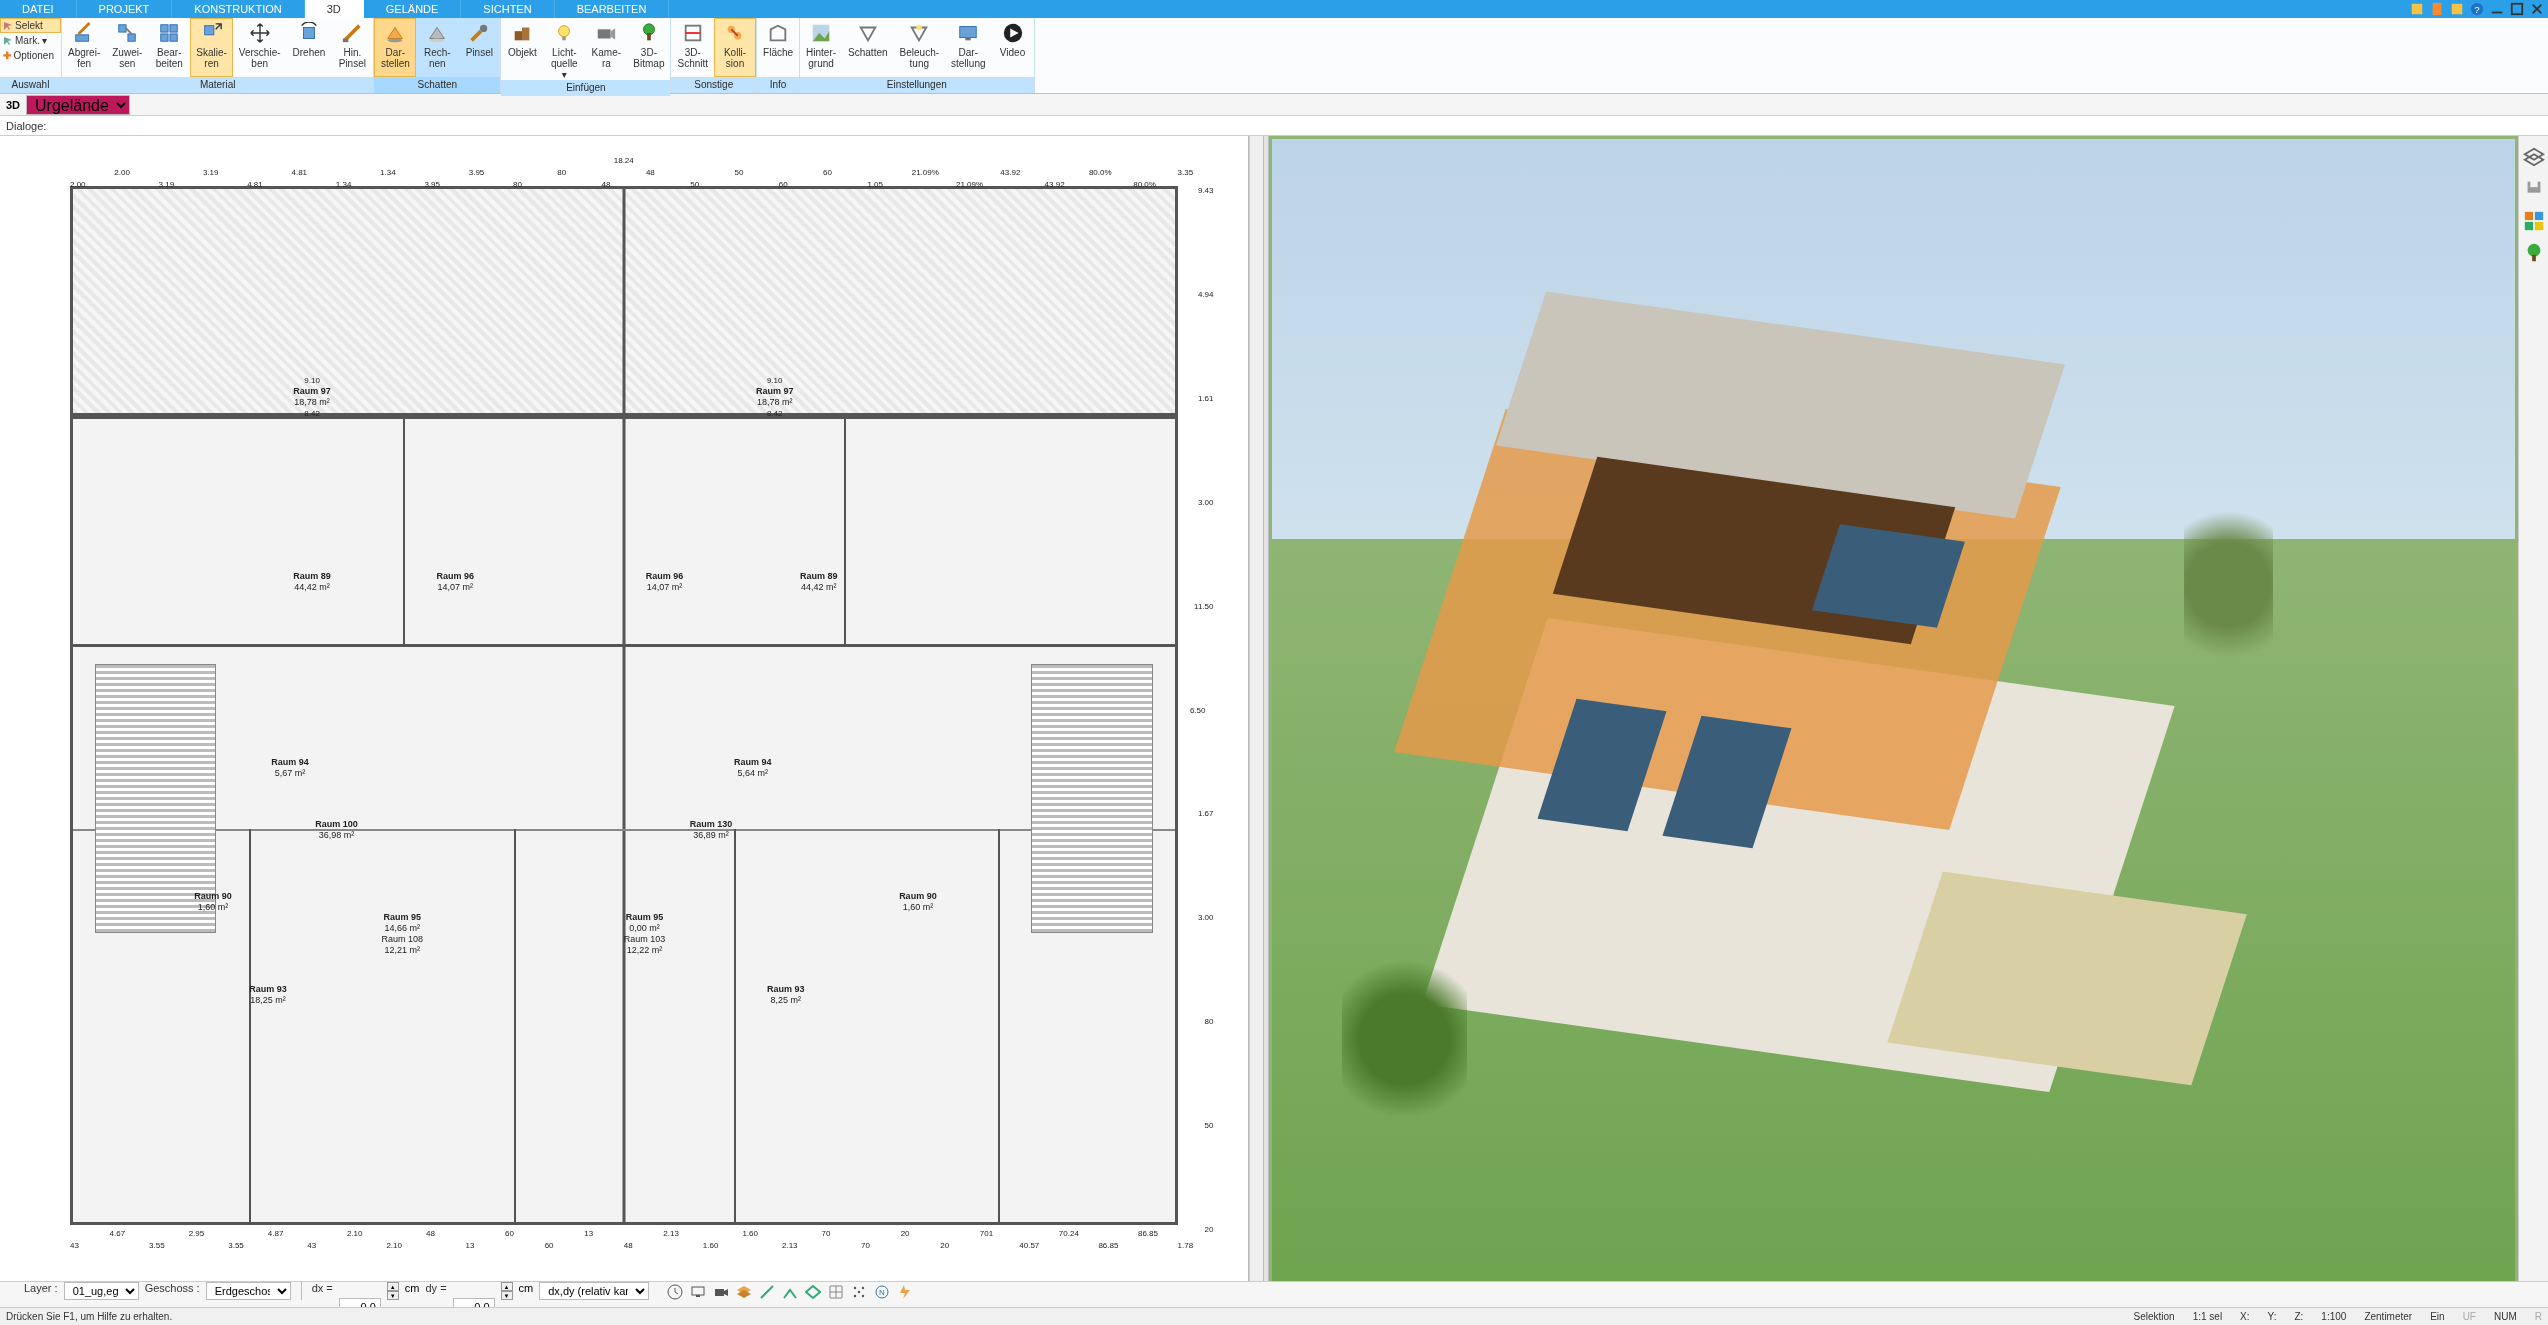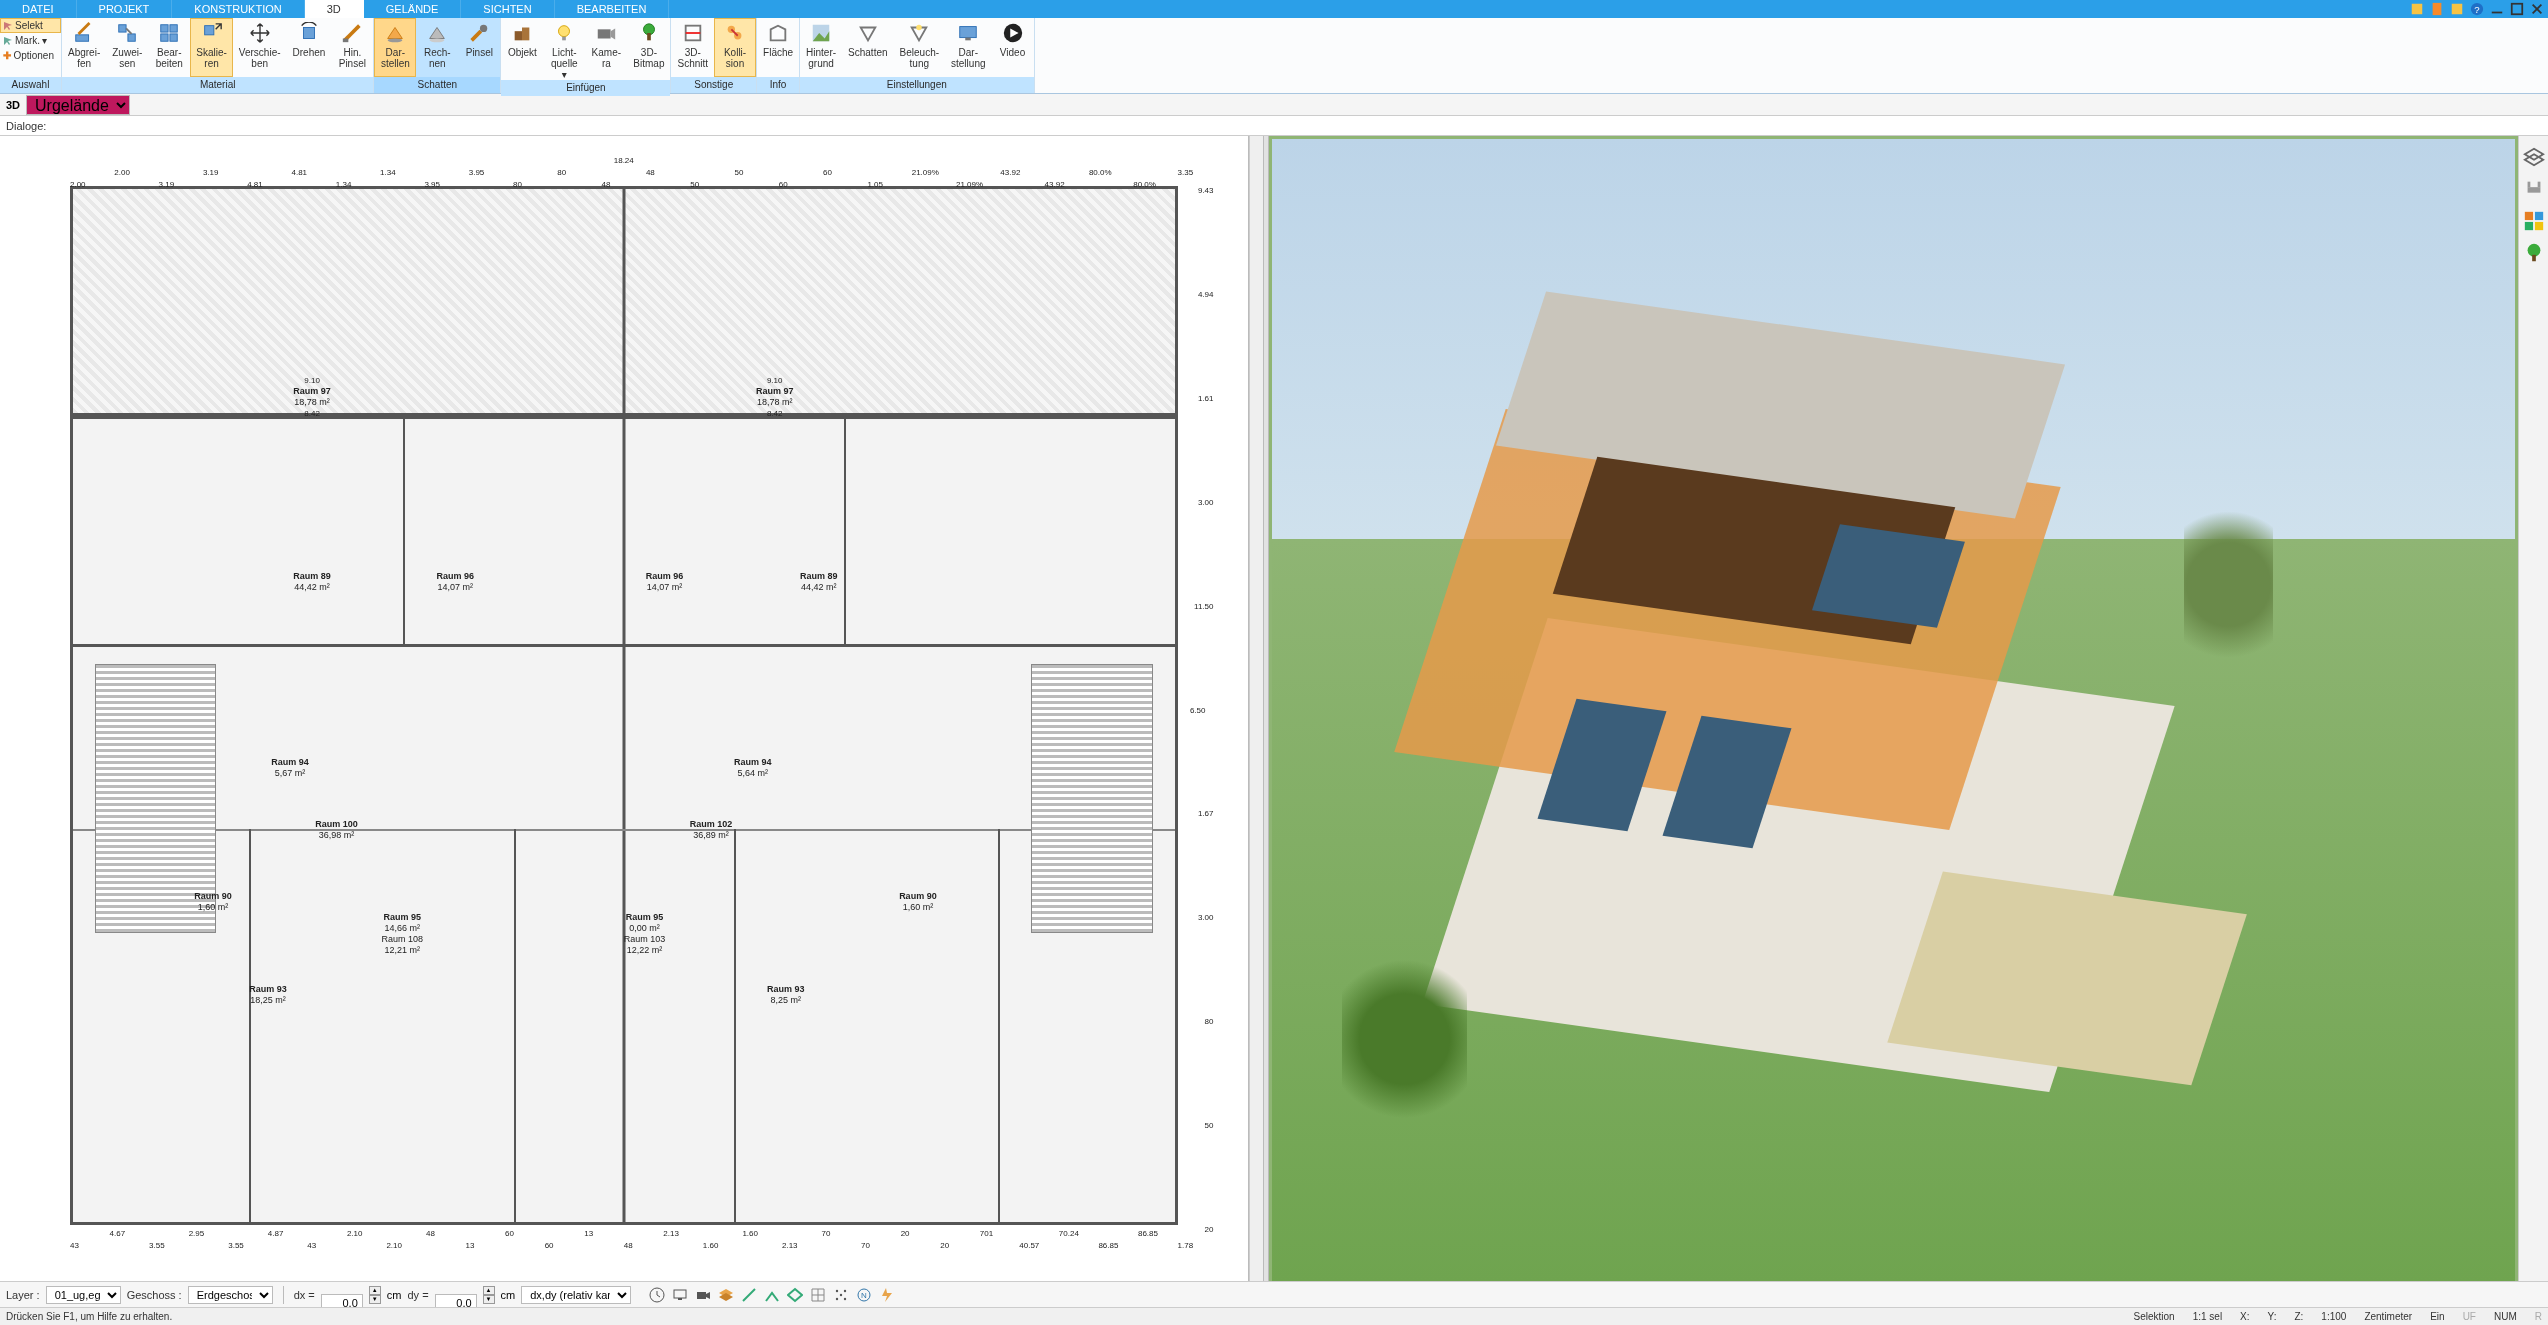--- a/index.html
+++ b/index.html
@@ -88,21 +88,21 @@
 .block { position:absolute; }
 
 
 .right-toolbar { width:30px; background:#f3f3f3; border-left:1px solid #ccc;
   display:flex; flex-direction:column; align-items:center; gap:10px; padding-top:10px;}
 .right-toolbar .tool { width:22px; height:22px; cursor:pointer; }
 
 
 .bottom-toolbar {
   position:absolute; left:0; right:0; bottom:18px; height:26px; background:#f6f6f6;
-  border-top:1px solid #ccc; display:flex; align-items:center; font-size:11px; gap:6px; padding:0 6px;
+  border-top:1px solid #ccc; display:flex; align-items:flex-start; font-size:11px; gap:6px; padding:0 24px;
 }
 .bottom-toolbar label { color:#333; }
 .bottom-toolbar select, .bottom-toolbar input {
   font-size:11px; height:18px; border:1px solid #bbb; background:#fff; padding:0 4px;
 }
 .bottom-toolbar input.num { width:42px; text-align:right;margin-top:16px; }
 .bottom-toolbar .spin { width:12px; display:inline-flex; flex-direction:column; }
 .bottom-toolbar .spin button { height:9px; font-size:6px; line-height:6px; padding:0; border:1px solid #999; background:#eee;}
 .bottom-icons { display:flex; gap:3px; margin-left:10px; }
 .bottom-icons .bicn { width:20px; height:20px; border:1px solid transparent; cursor:pointer;
@@ -446,21 +446,21 @@
             <div class="room-label" style="left: 33%; top: 37%;"><b>Raum 96</b><br>14,07 m²</div>
             <div class="room-label" style="left: 52%; top: 37%;"><b>Raum 96</b><br>14,07 m²</div>
             <div class="room-label" style="left: 66%; top: 37%;"><b>Raum 89</b><br>44,42 m²</div>
             <div class="room-label" style="left: 18%; top: 55%;"><b>Raum 94</b><br>5,67 m²</div>
             <div class="room-label" style="left: 60%; top: 55%;"><b>Raum 94</b><br>5,64 m²</div>
             <div class="room-label" style="left: 11%; top: 68%;"><b>Raum 90</b><br>1,60 m²</div>
             <div class="room-label" style="left: 75%; top: 68%;"><b>Raum 90</b><br>1,60 m²</div>
             <div class="room-label" style="left: 28%; top: 70%;"><b>Raum 95</b><br>14,66 m²<br>Raum 108<br>12,21 m²</div>
             <div class="room-label" style="left: 50%; top: 70%;"><b>Raum 95</b><br>0,00 m²<br>Raum 103<br>12,22 m²</div>
             <div class="room-label" style="left: 22%; top: 61%;"><b>Raum 100</b><br>36,98 m²</div>
-            <div class="room-label" style="left: 56%; top: 61%;"><b>Raum 102</b><br>36,89 m²</div>
+            <div class="room-label" style="left: 56%; top: 61%;"><b>Raum 130</b><br>36,89 m²</div>
             <div class="room-label" style="left: 16%; top: 77%;"><b>Raum 93</b><br>18,25 m²</div>
             <div class="room-label" style="left: 63%; top: 77%;"><b>Raum 93</b><br>8,25 m²</div>
           </div>
       </div>
 
       <div id="bottom-dims" style="position:absolute;left:40px;right:40px;bottom:8px;height:28px;">
           <span class="dim-label" style="left: 0%; top: 12px;">43</span>
           <span class="dim-label" style="left: 3.57143%; top: 0px;">4.67</span>
           <span class="dim-label" style="left: 7.14286%; top: 12px;">3.55</span>
           <span class="dim-label" style="left: 10.7143%; top: 0px;">2.95</span>

